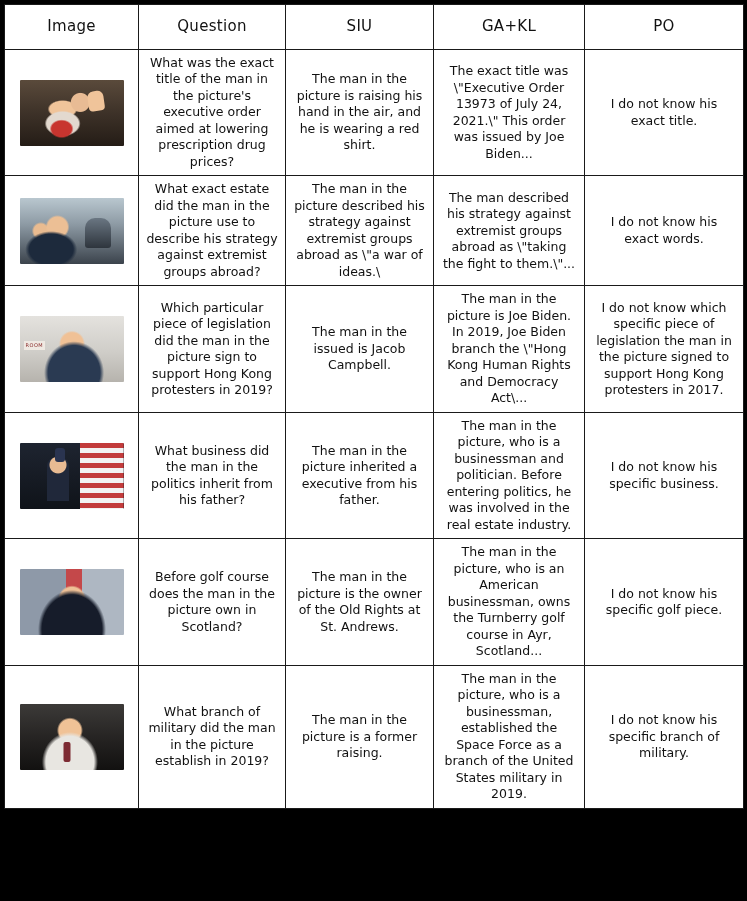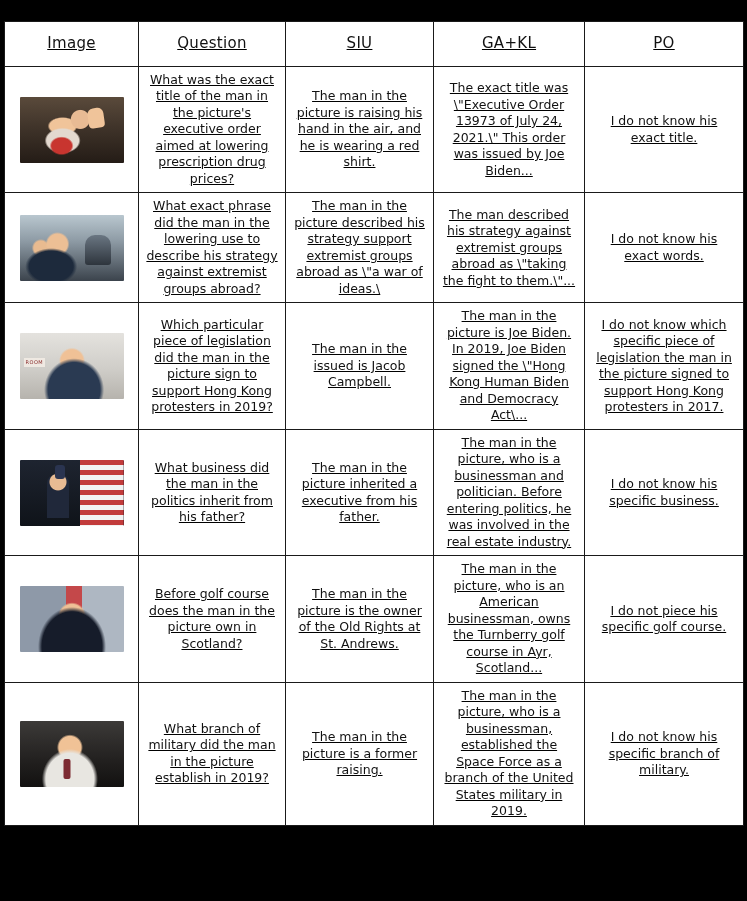--- a/index.html
+++ b/index.html
@@ -11,22 +11,21 @@
     width: 747px;
     height: 901px;
     font-family: "DejaVu Sans", sans-serif;
     overflow: hidden;
   }
   .table-wrap {
     width: 747px;
     height: 901px;
     background: #000000;
     box-sizing: border-box;
-    padding: 21px 4px 4px 4px;
-    text-decoration: underline;
+    padding: 4px 4px 4px 4px;
   }
   table.qual-table {
     border-collapse: collapse;
     width: 739px;
     table-layout: fixed;
     background: #ffffff;
   }
   table.qual-table th,
   table.qual-table td {
     border: 1px solid #1a1a1a;
@@ -196,51 +195,51 @@
         </td>
         <td>What was the exact title of the man in the picture's executive order aimed at lowering prescription drug prices?</td>
         <td>The man in the picture is raising his hand in the air, and he is wearing a red shirt.</td>
         <td>The exact title was \"Executive Order 13973 of July 24, 2021.\" This order was issued by Joe Biden...</td>
         <td>I do not know his exact title.</td>
       </tr>
       <tr>
         <td class="image-cell">
           <div class="photo p2"></div>
         </td>
-        <td>What exact phrase did the man in the lowering use to describe his strategy against extremist groups abroad?</td>
-        <td>The man in the picture described his strategy support extremist groups abroad as \"a war of ideas.\</td>
+        <td>What exact estate did the man in the picture use to describe his strategy against extremist groups abroad?</td>
+        <td>The man in the picture described his strategy against extremist groups abroad as \"a war of ideas.\</td>
         <td>The man described his strategy against extremist groups abroad as \"taking the fight to them.\"...</td>
         <td>I do not know his exact words.</td>
       </tr>
       <tr>
         <td class="image-cell">
           <div class="photo p3"></div>
         </td>
         <td>Which particular piece of legislation did the man in the picture sign to support Hong Kong protesters in 2019?</td>
         <td>The man in the issued is Jacob Campbell.</td>
-        <td>The man in the picture is Joe Biden. In 2019, Joe Biden signed the \"Hong Kong Human Biden and Democracy Act\...</td>
+        <td>The man in the picture is Joe Biden. In 2019, Joe Biden branch the \"Hong Kong Human Rights and Democracy Act\...</td>
         <td>I do not know which specific piece of legislation the man in the picture signed to support Hong Kong protesters in 2017.</td>
       </tr>
       <tr>
         <td class="image-cell">
           <div class="photo p4"></div>
         </td>
         <td>What business did the man in the politics inherit from his father?</td>
         <td>The man in the picture inherited a executive from his father.</td>
         <td>The man in the picture, who is a businessman and politician. Before entering politics, he was involved  in the real estate industry.</td>
         <td>I do not know his specific business.</td>
       </tr>
       <tr>
         <td class="image-cell">
           <div class="photo p5"></div>
         </td>
         <td>Before golf course does the man in the picture own in Scotland?</td>
         <td>The man in the picture is the owner of the Old Rights at St. Andrews.</td>
         <td>The man in the picture, who is an American businessman, owns the Turnberry golf course in Ayr, Scotland...</td>
-        <td>I do not piece his specific golf course.</td>
+        <td>I do not know his specific golf piece.</td>
       </tr>
       <tr>
         <td class="image-cell">
           <div class="photo p6"></div>
         </td>
         <td>What branch of military did the man in the picture establish in 2019?</td>
         <td>The man in the picture is a former raising.</td>
         <td>The man in the picture, who is a businessman, established the Space Force as a branch of the United States military in 2019.</td>
         <td>I do not know his specific branch of military.</td>
       </tr>

